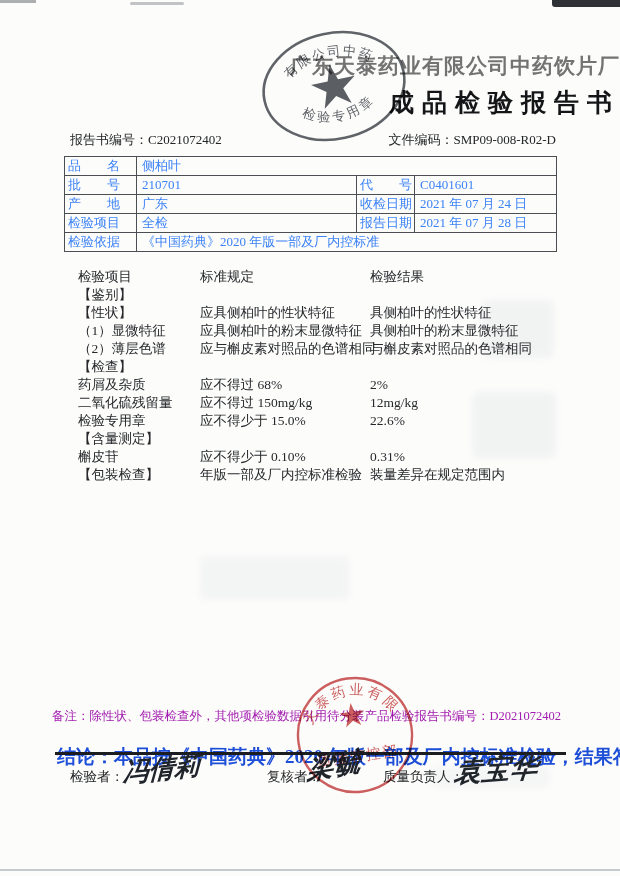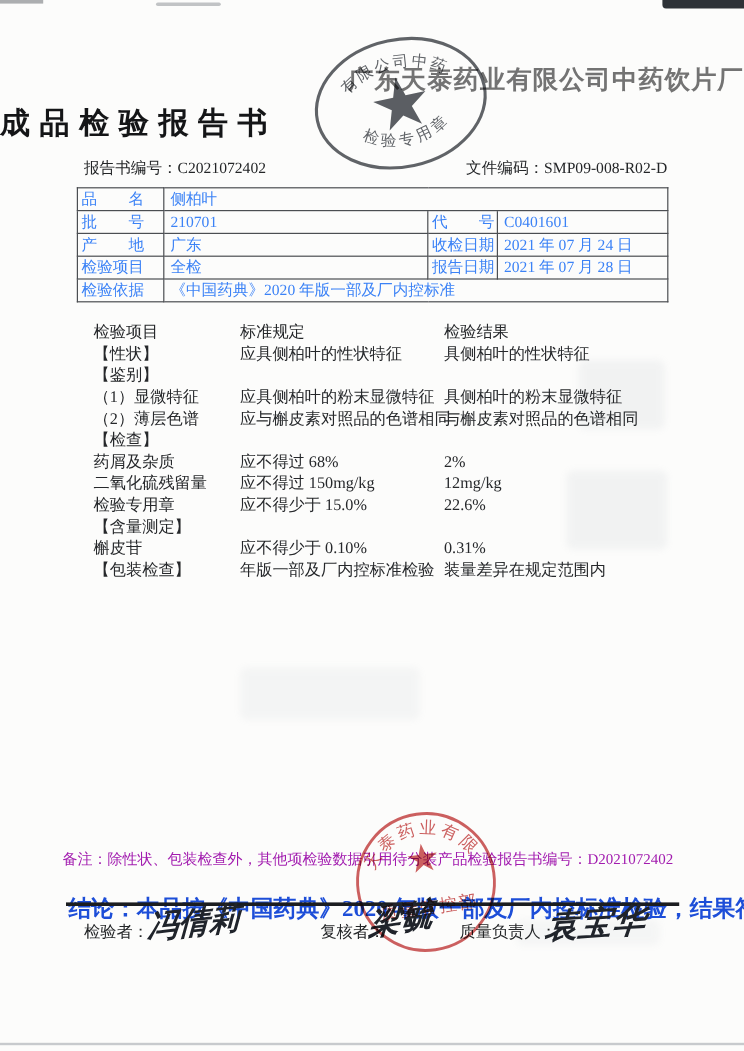--- a/index.html
+++ b/index.html
@@ -8,21 +8,21 @@
     background:#fcfcfb;overflow:hidden;
     font-family:"Liberation Serif","DejaVu Serif",serif;
     color:#2b2d30;
   }
   
   .company{
     position:absolute;left:0;top:52px;width:100%;text-align:right;
     font-size:21px;font-weight:700;letter-spacing:1px;color:#737373;
   }
   .doc-title{
-    position:absolute;left:0;top:86px;width:100%;text-align:left;
+    position:absolute;left:0;top:86px;width:100%;text-align:right;
     font-size:25px;font-weight:700;letter-spacing:8px;color:#141517;
   }
   .meta{position:absolute;left:0;top:131px;width:100%;font-size:13px;color:#232527;}
   .meta .left{position:absolute;left:70px;top:0;}
   .meta .right{position:absolute;right:64px;top:0;}
   
   table.info{
     position:absolute;left:64px;top:156px;width:492px;
     border-collapse:collapse;table-layout:fixed;
     font-size:13px;color:#3b82f6;
@@ -135,28 +135,28 @@
   </tbody>
     </table>
 
   <div class="items">
     <div class="irow">
       <span class="c1">检验项目</span>
       <span class="c2">标准规定</span>
       <span class="c3">检验结果</span>
     </div>
     <div class="irow">
+      <span class="c1">【鉴别】</span>
+      <span class="c2"></span>
+      <span class="c3"></span>
+    </div>
+    <div class="irow">
       <span class="c1">【性状】</span>
       <span class="c2">应具侧柏叶的性状特征</span>
       <span class="c3">具侧柏叶的性状特征</span>
-    </div>
-    <div class="irow">
-      <span class="c1">【鉴别】</span>
-      <span class="c2"></span>
-      <span class="c3"></span>
     </div>
     <div class="irow">
       <span class="c1">（1）显微特征</span>
       <span class="c2">应具侧柏叶的粉末显微特征</span>
       <span class="c3">具侧柏叶的粉末显微特征</span>
     </div>
     <div class="irow">
       <span class="c1">（2）薄层色谱</span>
       <span class="c2">应与槲皮素对照品的色谱相同</span>
       <span class="c3">与槲皮素对照品的色谱相同</span>

